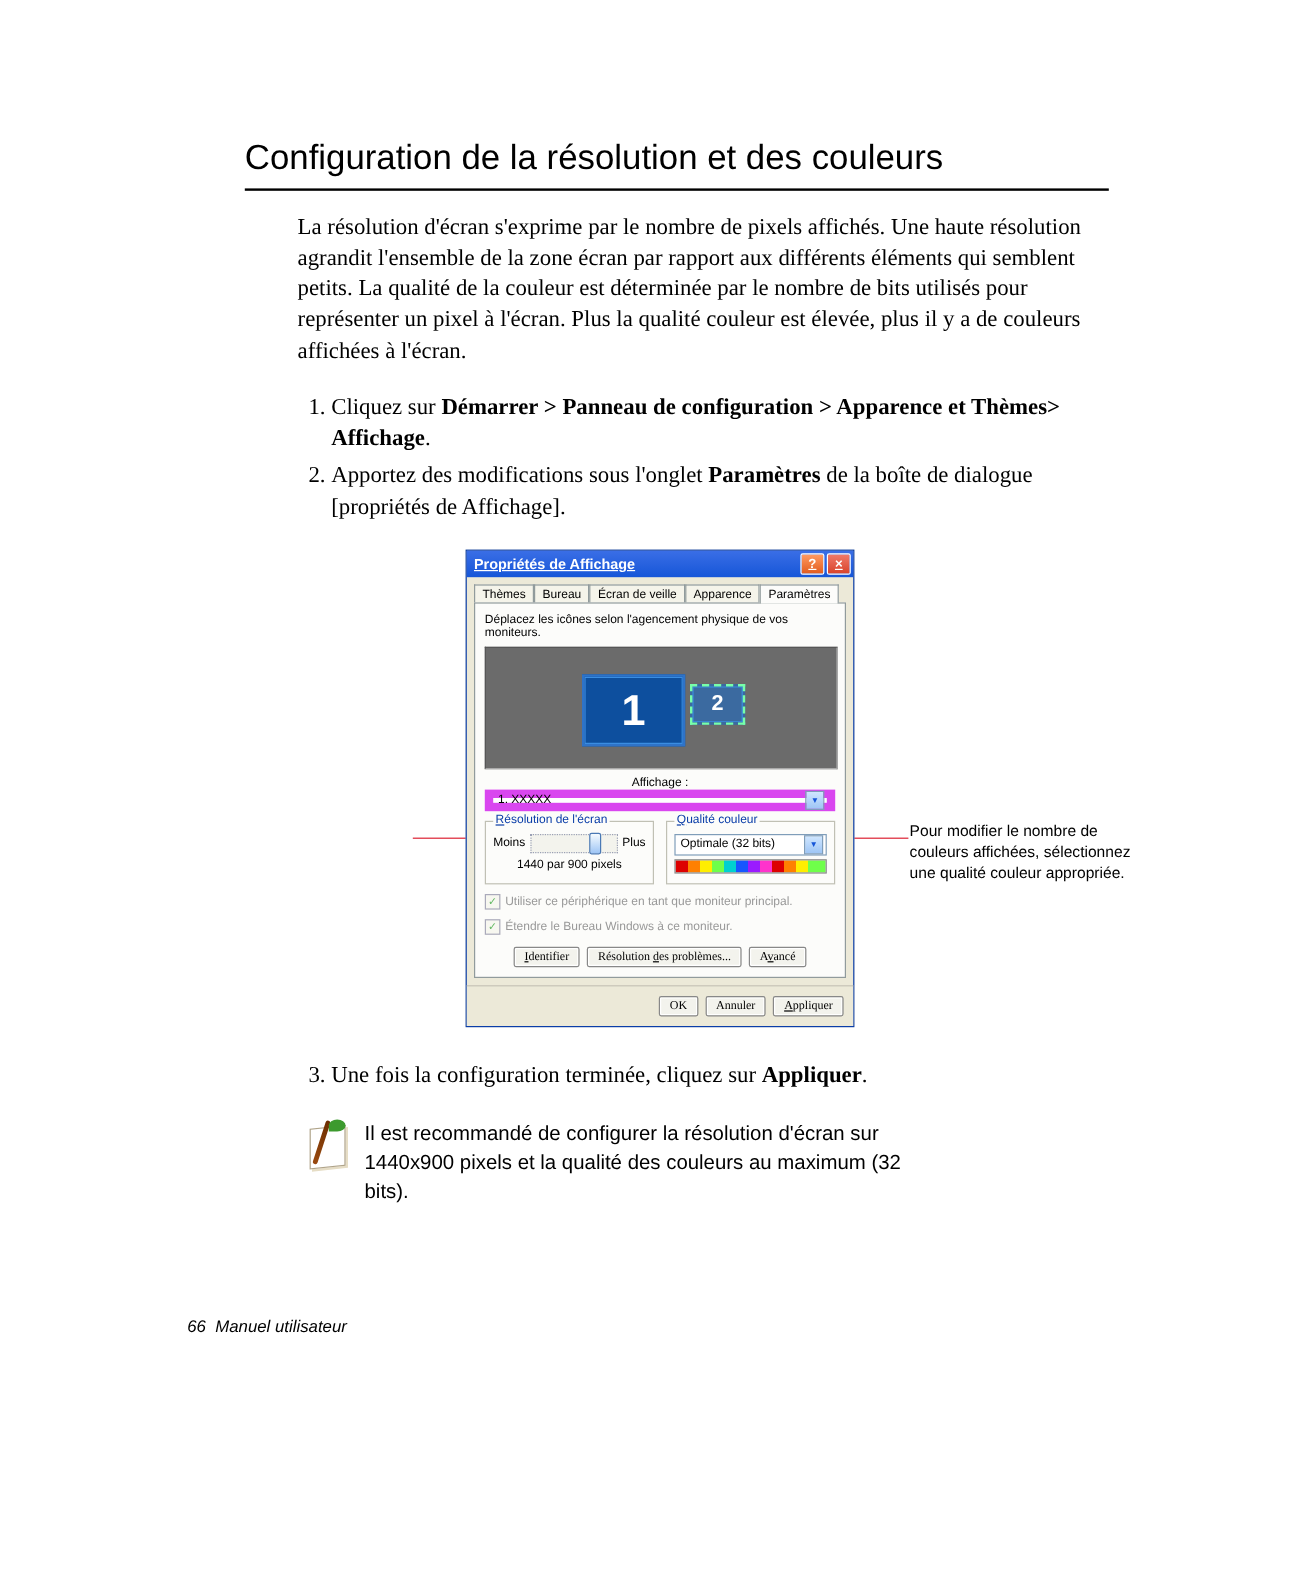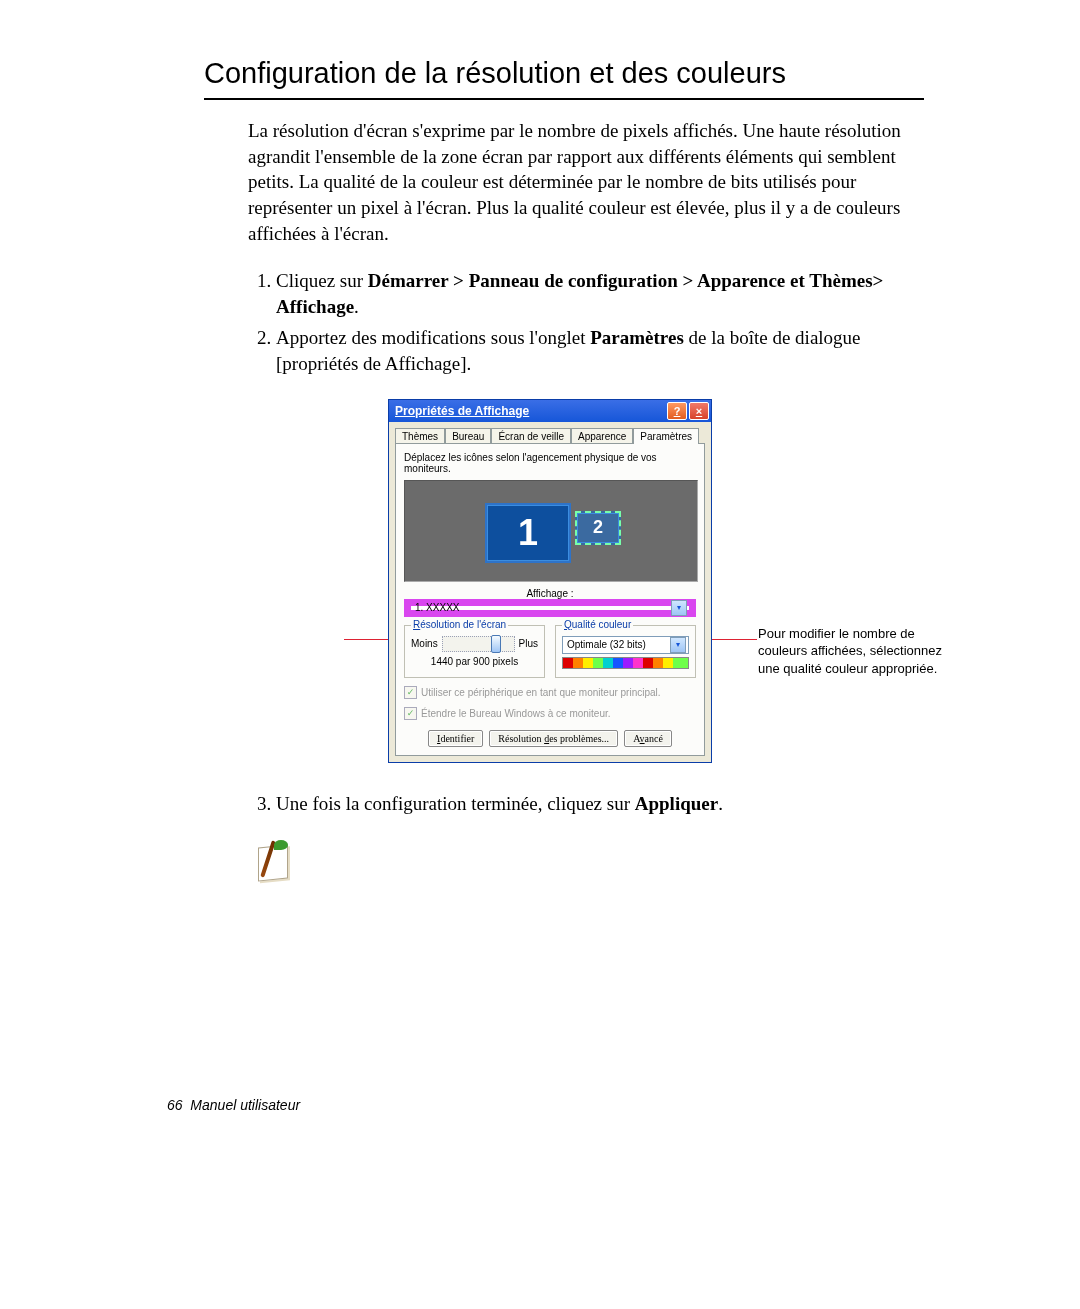--- a/index.html
+++ b/index.html
@@ -7,21 +7,21 @@
     background: #fff;
     font-family: "Times New Roman", Times, serif;
     color: #000;
     width: 1080px;
   }
   .page {
     width: 916px;
     height: 1309px;
     position: relative;
     box-sizing: border-box;
-    padding: 57px 150px 0 208px;
+    padding: 116px 150px 0 208px;
   }
   .heading {
     font-family: Arial, Helvetica, sans-serif;
     font-size: 29px;
     font-weight: 400;
     margin: 0 0 10px -4px;
     padding-bottom: 8px;
     border-bottom: 2px solid #000;
     width: 720px;
   }
@@ -286,21 +286,21 @@
     background:#3c9a2e; border-radius:60% 60% 60% 0;
   }
   .note-text {
     font-family: Arial, sans-serif;
     font-size: 17px;
     line-height: 1.4;
     width: 590px;
   }
   .footer {
     position: absolute;
-    left: 167px;
+    left: 156px;
     bottom: 196px;
     font-family: Arial, sans-serif;
     font-size: 14px;
     font-style: italic;
   }
   .underline-letter { text-decoration: underline; }
 </style>
 </head>
 <body>
 
@@ -378,34 +378,40 @@
             <span class="chk">✓</span>
             <span>Étendre le Bureau Windows à ce moniteur.</span>
           </div>
           <div class="btn-row" style="justify-content:center;">
             <button class="btn"><span class="underline-letter">I</span>dentifier</button>
             <button class="btn">Résolution <span class="underline-letter">d</span>es problèmes...</button>
             <button class="btn">A<span class="underline-letter">v</span>ancé</button>
           </div>
         </div>
       </div>
+      <div class="btn-row-bottom">
+        <button class="btn-main">OK</button>
+        <button class="btn-main">Annuler</button>
+        <button class="btn-main"><span class="underline-letter">A</span>ppliquer</button>
+      </div>
     </div>
   </div>
 
   <ol class="step3" start="3">
     <li>
       <span>Une fois la configuration terminée, cliquez sur </span><b>Appliquer</b><span>.</span>
     </li>
   </ol>
 
   <div class="note-row">
     <div class="note-icon">
       <div class="sheet"></div>
       <div class="pen"></div>
       <div class="leaf"></div>
     </div>
+    <div class="note-text">Il est recommandé de configurer la résolution d'écran sur 1440x900 pixels et la qualité des couleurs au maximum (32 bits).</div>
   </div>
 
   <div class="footer">
     <span>66</span>&nbsp;&nbsp;<span>Manuel utilisateur</span>
   </div>
 
 </div>
 
 </body></html>

